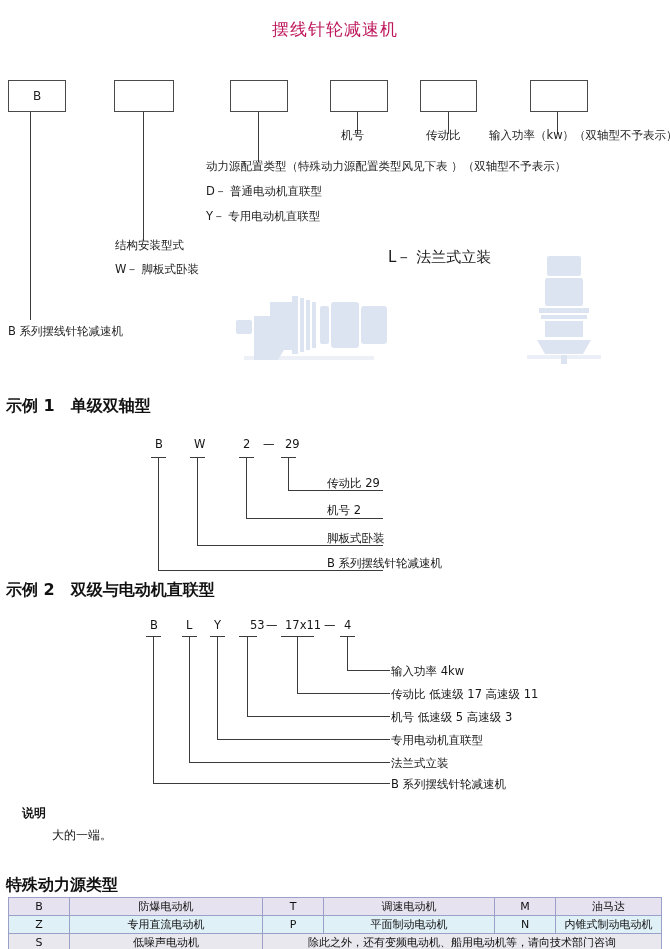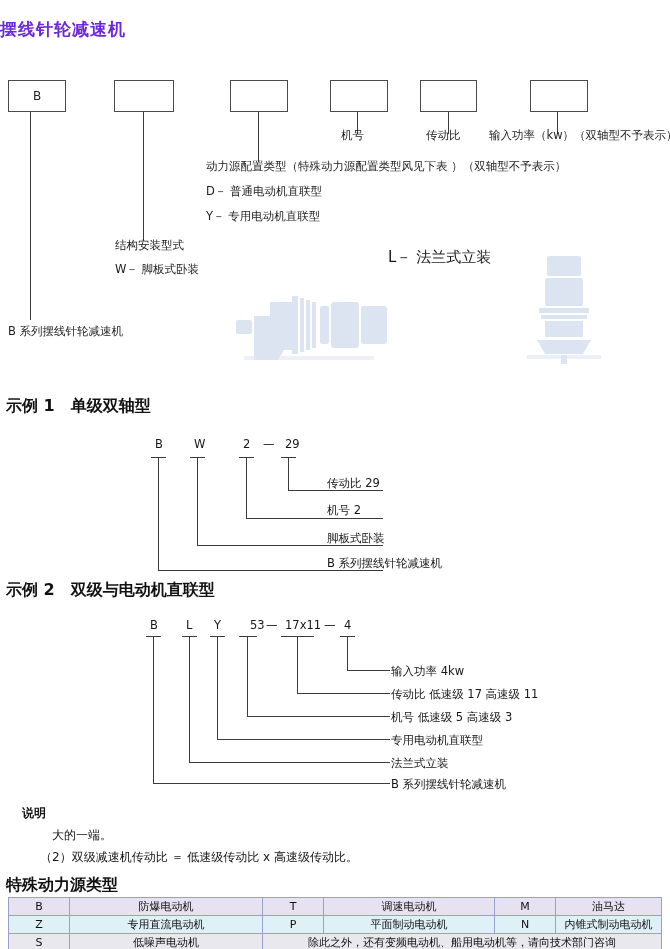--- a/index.html
+++ b/index.html
@@ -10,23 +10,23 @@
     -webkit-font-smoothing:antialiased;
   }
   .page{position:absolute;inset:0;}
   .txt{position:absolute;white-space:nowrap;line-height:1;}
   .ln{position:absolute;background:#3b3b3b;}
   .vln{width:1px;}
   .hln{height:1px;}
 
   
   #title{
-    left:0;right:0;top:18px;text-align:left;
-    font-size:17px;font-weight:bold;letter-spacing:1px;
-    position:absolute;color:#6d28d9;
+    left:0;right:0;top:18px;text-align:center;
+    font-size:17px;font-weight:normal;letter-spacing:1px;
+    position:absolute;color:#be185d;
   }
 
   
   .codebox{
     position:absolute;border:1.4px solid #4a4a4a;background:#fff;
     box-sizing:border-box;display:flex;align-items:center;justify-content:center;
     font-size:12px;color:#222;height:32px;
   }
 
   
@@ -216,21 +216,20 @@
   <div class="ln vln" style="left:189px;top:636px;height:126px;"></div>
   <div class="ln hln" style="left:189px;top:762px;width:201px;"></div>
   <div class="leadlbl" style="left:391px;top:756px;">法兰式立装</div>
 
   <div class="ln vln" style="left:153px;top:636px;height:147px;"></div>
   <div class="ln hln" style="left:153px;top:783px;width:237px;"></div>
   <div class="leadlbl" style="left:391px;top:777px;">B 系列摆线针轮减速机</div>
 
   <div class="note" style="left:22px;top:805px;font-weight:bold;">说明</div>
   <div class="note" style="left:52px;top:827px;">大的一端。</div>
-  <div class="note" style="left:40px;top:849px;">（2）双级减速机传动比 ＝ 低速级传动比 x 高速级传动比。</div>
 
   <div class="sechead" style="left:6px;top:875px;">特殊动力源类型</div>
 
   <table id="spec-table">
     <tbody>
         <tr class="r0">
       <td style="width:56px;">B</td>
       <td style="width:188px;">防爆电动机</td>
       <td style="width:56px;">T</td>
       <td style="width:166px;">调速电动机</td>

